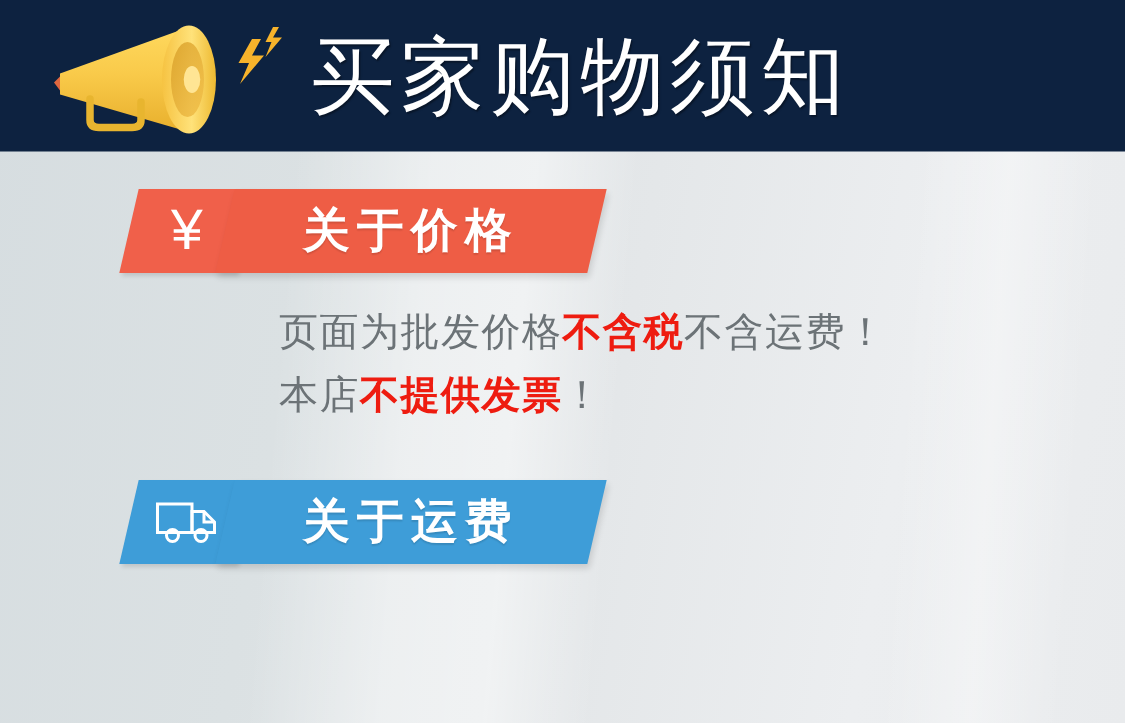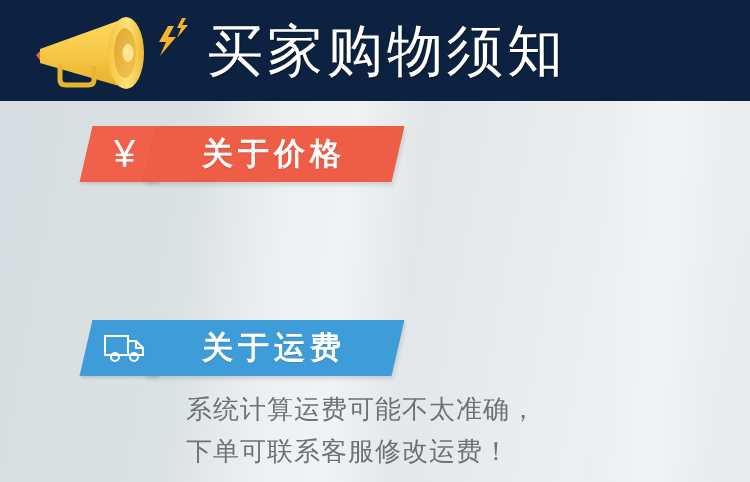--- a/index.html
+++ b/index.html
@@ -196,20 +196,28 @@
         <div class="badge-inner">
           <span class="badge-yen">¥</span>
         </div>
       </div>
       <div class="ribbon">
         <span class="ribbon-label">关于价格</span>
       </div>
     </div>
   </div>
 
+  <div class="text-block tb-price">
+    <div>
+      <span>页面为批发价格</span><span class="hl">不含税</span><span>不含运费！</span>
+    </div>
+    <div>
+      <span>本店</span><span class="hl">不提供发票</span><span>！</span>
+    </div>
+  </div>
 
   <div class="section sec-ship blue">
     <div class="banner-row">
       <div class="badge">
         <div class="badge-inner">
           <svg width="44" height="30" viewBox="0 0 44 30" xmlns="http://www.w3.org/2000/svg">
 
             <path d="M2 3 H25 V22 H2 Z" fill="none" stroke="#ffffff" stroke-width="2"></path>
 
             <path d="M25 8 H33 L40 15 V22 H25 Z" fill="none" stroke="#ffffff" stroke-width="2"></path>
@@ -220,18 +228,14 @@
             <circle cx="31" cy="24" r="4" fill="none" stroke="#ffffff" stroke-width="2"></circle>
           </svg>
         </div>
       </div>
       <div class="ribbon">
         <span class="ribbon-label">关于运费</span>
       </div>
     </div>
   </div>
 
-  <div class="text-block tb-ship">
-    <div>系统计算运费可能不太准确，</div>
-    <div>下单可联系客服修改运费！</div>
-  </div>
 
 </div>
 
 </body></html>

